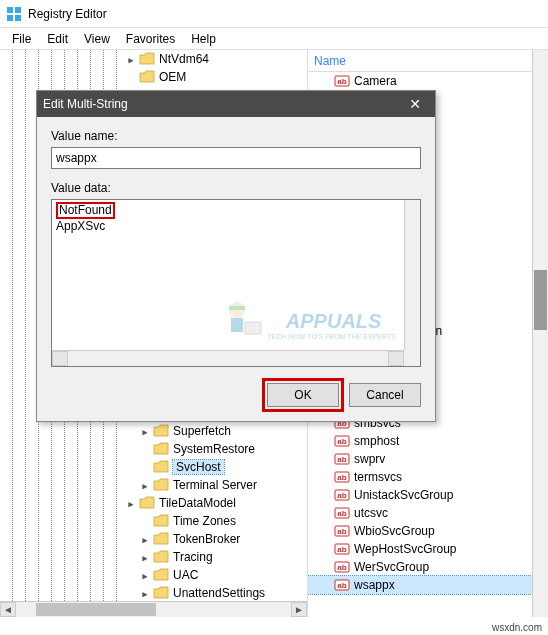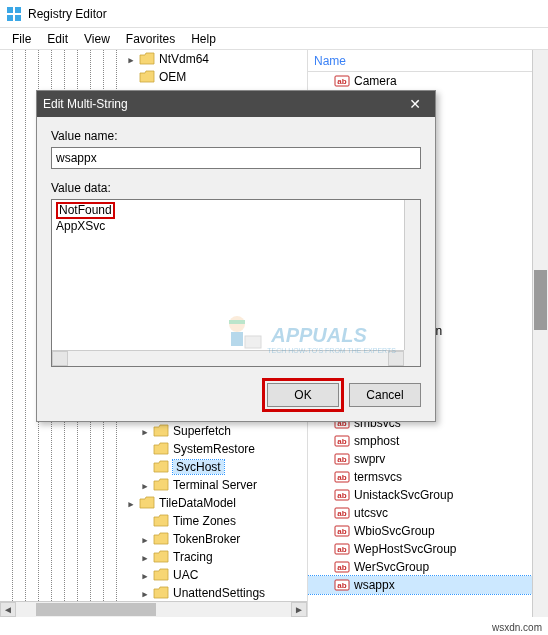--- a/index.html
+++ b/index.html
@@ -58,21 +58,21 @@
   .dlg-textarea-wrap { position: relative; width: 100%; height: 168px; border: 1px solid #7a7a7a; background: #fff; }
   .dlg-textarea { width: 100%; height: 100%; border: none; resize: none; font-family: inherit; font-size: 12px; padding: 2px 4px; outline: none; background: transparent; }
   .dlg-textarea-overlay { position: absolute; top: 2px; left: 4px; font-size: 12px; line-height: 15px; pointer-events: none; }
   .nf-highlight { border: 2px solid #d00000; display: inline-block; line-height: 13px; padding: 0 1px; }
   .dlg-ta-vscroll { position: absolute; top: 0; bottom: 16px; right: 0; width: 16px; background: #f0f0f0; border-left: 1px solid #ccc; }
   .dlg-ta-hscroll { position: absolute; left: 0; right: 16px; bottom: 0; height: 16px; background: #f0f0f0; border-top: 1px solid #ccc; display: flex; }
   .dlg-ta-hscroll .sb-btn { width: 16px; background: #e6e6e6; border: 1px solid #ccc; }
   .dlg-ta-hscroll .sb-track { flex: 1; }
   .dlg-ta-corner { position:absolute; right:0; bottom:0; width:16px; height:16px; background:#f0f0f0;}
   
-  .dlg-watermark { position: absolute; right: 24px; bottom: 12px; display: flex; align-items: flex-end; opacity: 0.3; pointer-events: none; }
+  .dlg-watermark { position: absolute; right: 24px; bottom: 26px; display: flex; align-items: flex-end; opacity: 0.3; pointer-events: none; text-align: center; }
   .dlg-watermark .wm-text { font-size: 20px; font-weight: 600; color: #1180c0; font-style: italic; margin-left: 4px; }
   .dlg-watermark .wm-sub { font-size: 7px; color: #1180c0; display: block; }
   
   .dlg-buttons { display: flex; justify-content: flex-end; gap: 10px; padding: 10px 14px 14px 14px; }
   .dlg-btn { min-width: 72px; height: 24px; border: 1px solid #888; background: #e1e1e1; font-size: 12px; cursor: default; font-family: inherit; }
   .dlg-btn.ok-hl { outline: 3px solid #d00000; outline-offset: 2px; }
   
   .footer { position: absolute; bottom: 2px; right: 6px; font-size: 10px; color: #444; margin-top: 28px; }
   
   .partial-right { color: #000; }

